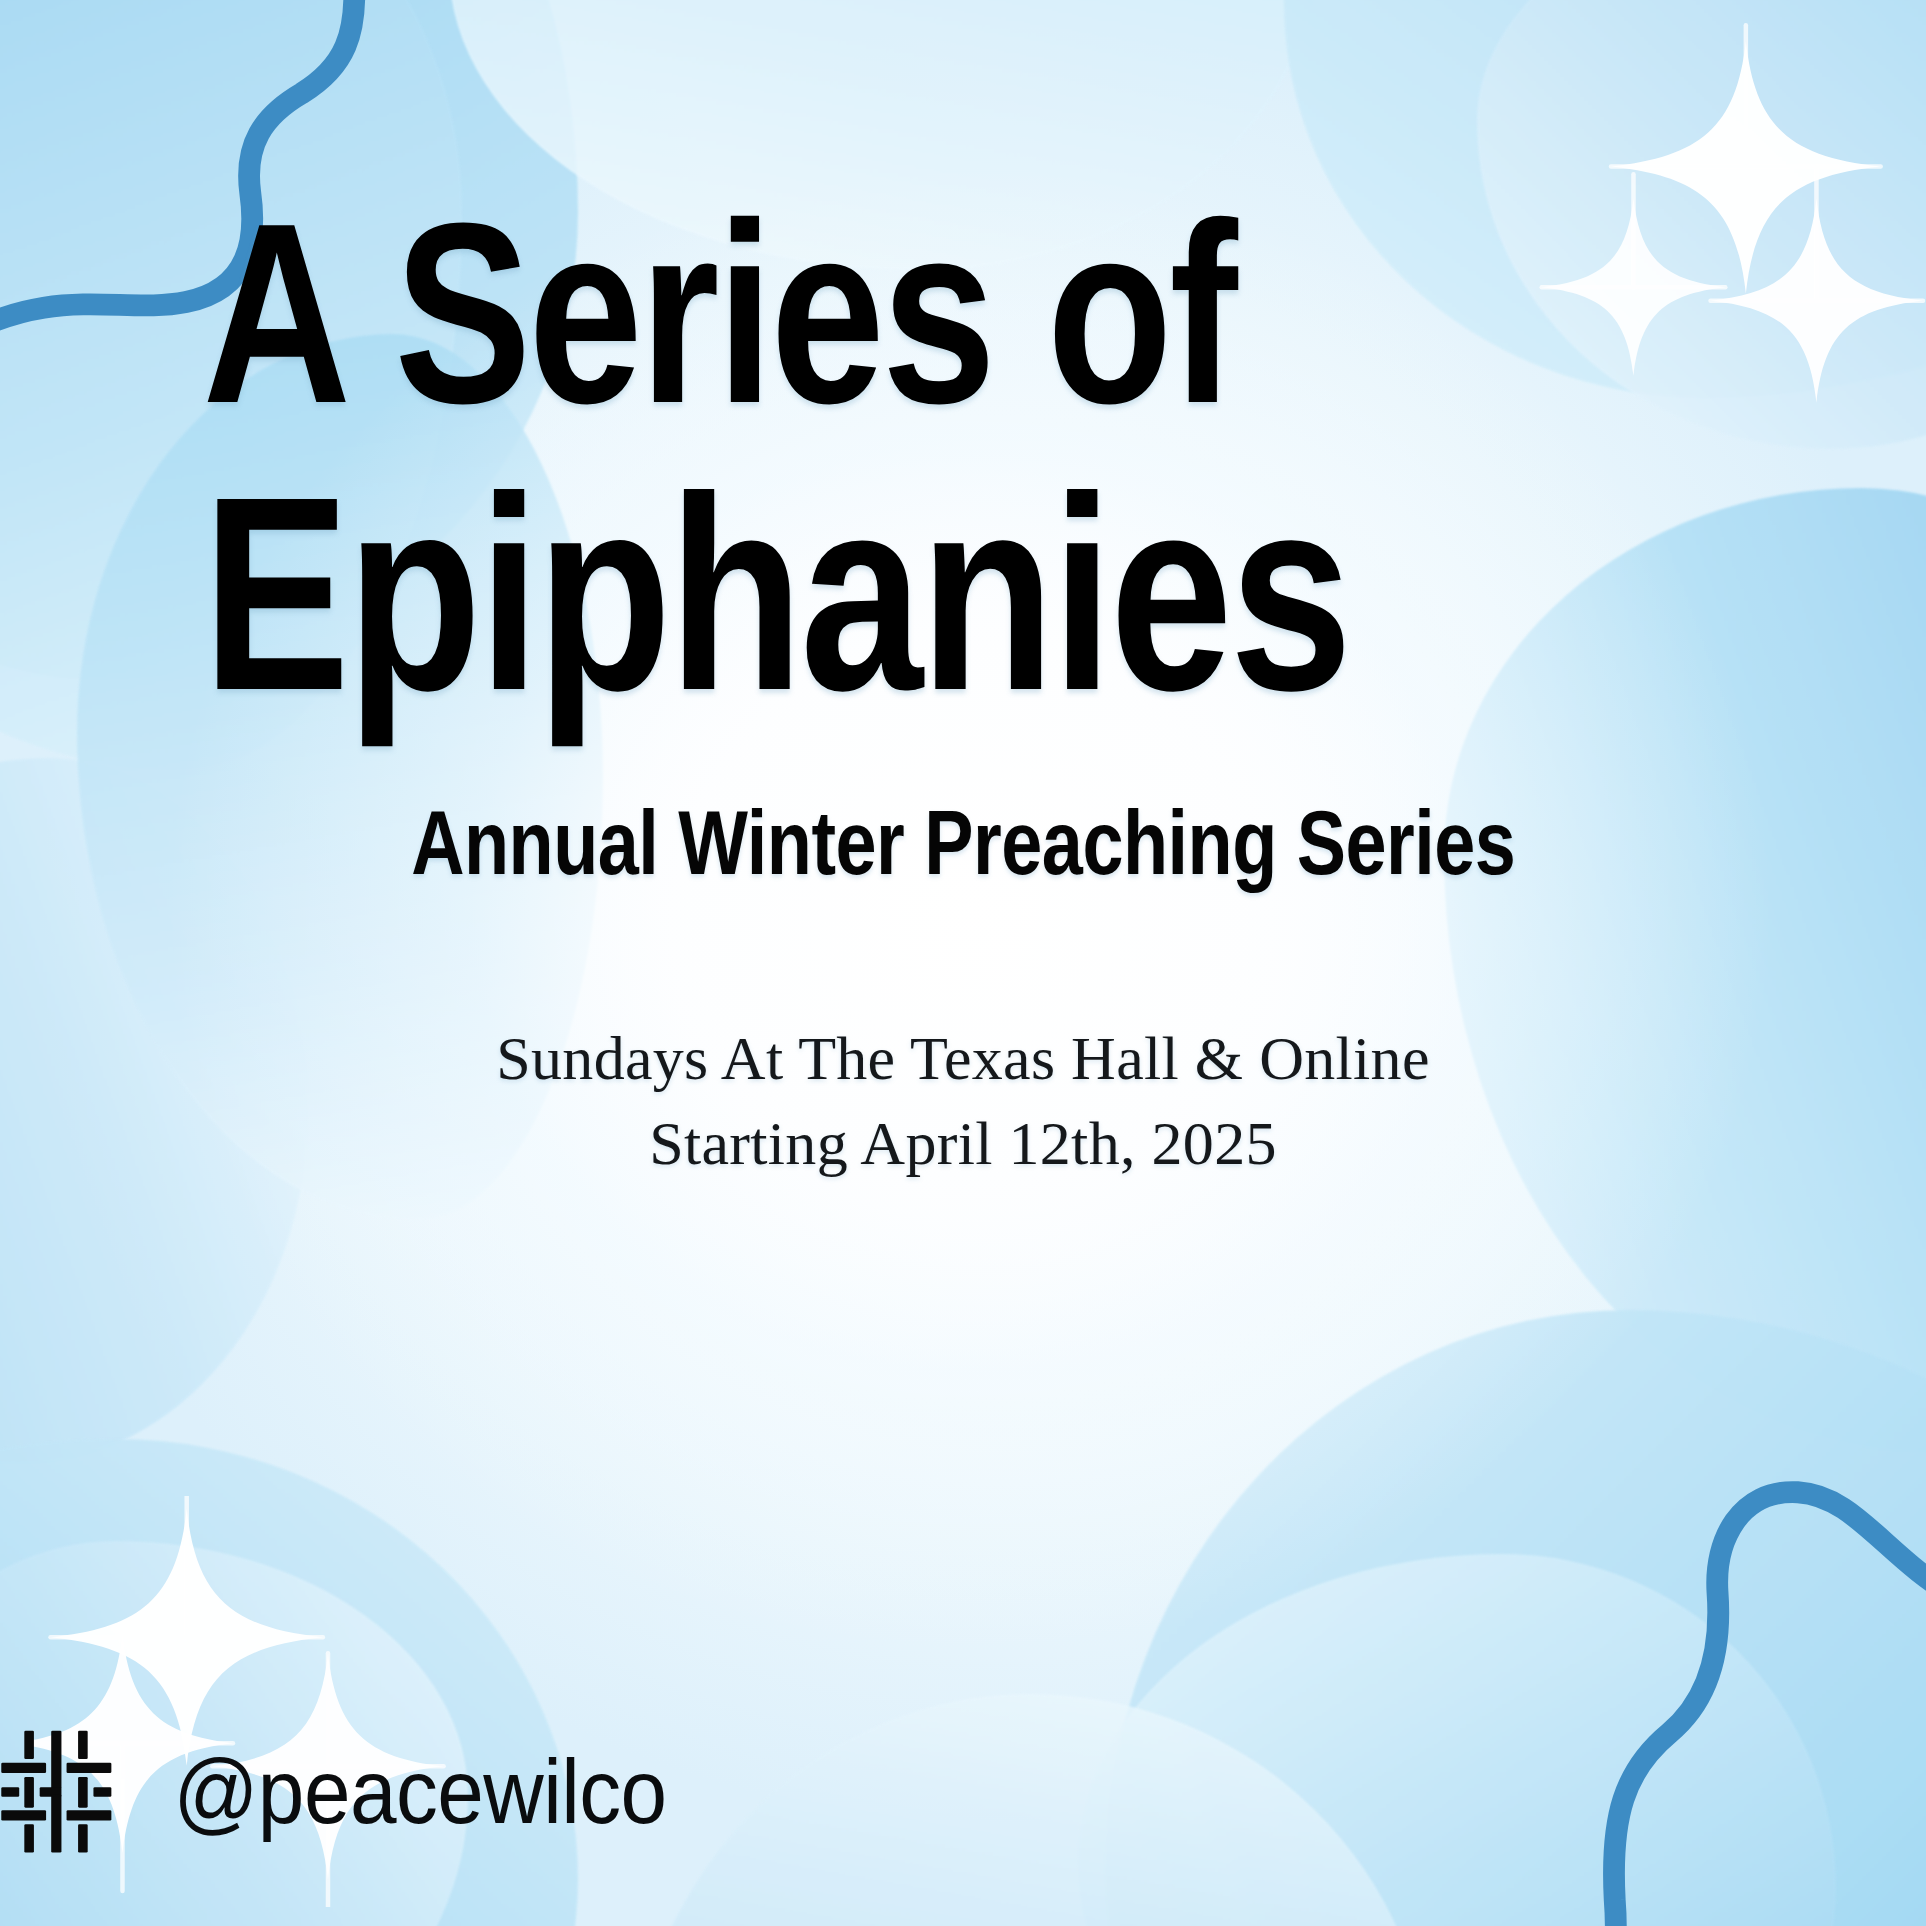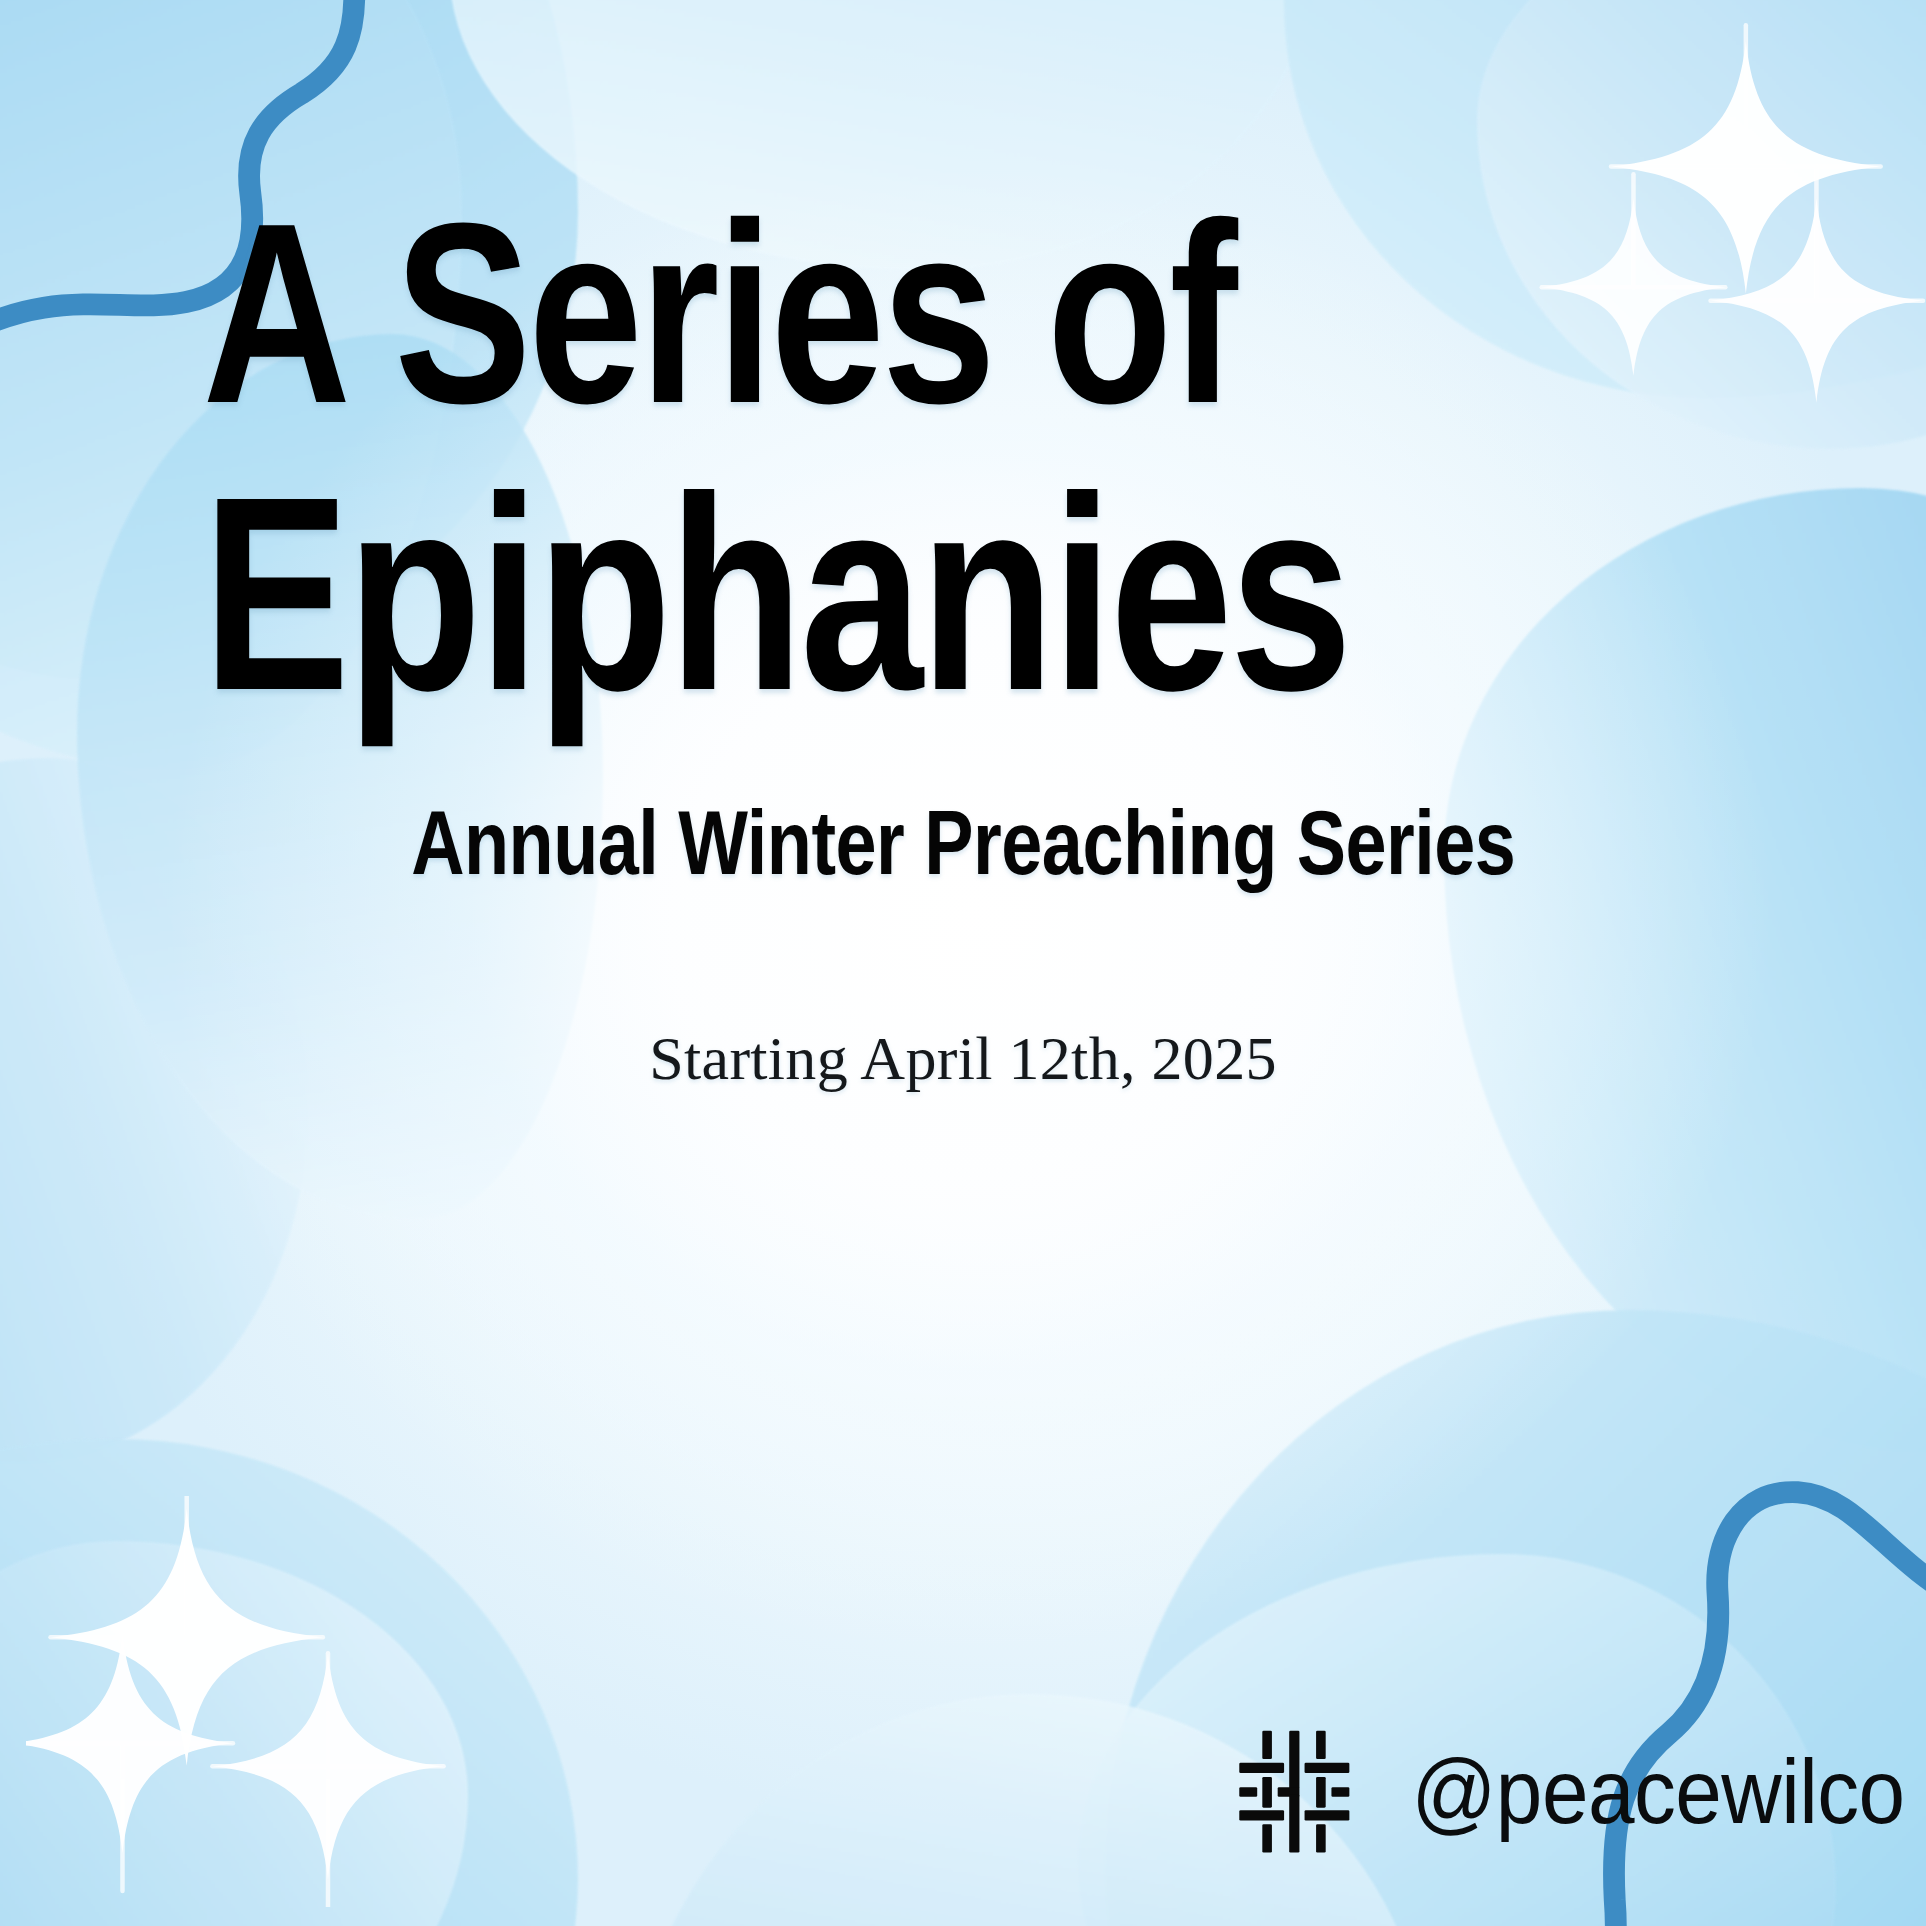--- a/index.html
+++ b/index.html
@@ -213,21 +213,21 @@
     text-shadow: 0 1.9px 4.5px rgba(130,175,205,0.30);
   }
   .details-line { display: block; }
 
   .handle-row {
     position: absolute;
     left: 0; right: 0;
     top: 1727px;
     display: flex;
     align-items: center;
-    justify-content: flex-end;
+    justify-content: flex-start;
     gap: 40px;
   }
   .logo-mark {
     display: block;
     width: 112px;
     height: 128px;
     flex: 0 0 auto;
   }
   .handle-text {
     font-family: "Liberation Sans Narrow", "Liberation Sans", sans-serif;
@@ -319,20 +319,21 @@
   <div class="content">
 
     <div class="title-block">
       <span class="title-line title-line-1">A Series of</span>
       <span class="title-line title-line-2">Epiphanies</span>
     </div>
 
     <div class="subtitle">Annual Winter Preaching Series</div>
 
     <div class="details">
+      <span class="details-line">Sundays At The Texas Hall &amp; Online</span>
       <span class="details-line">Starting April 12th, 2025</span>
     </div>
 
     <div class="handle-row">
 
       <svg class="logo-mark" viewBox="0 0 175 200">
         <g fill="#0a0a0a">
 
           <rect x="38" y="6" width="15" height="44" rx="2"></rect>
           <rect x="80" y="6" width="16" height="90" rx="2"></rect>

